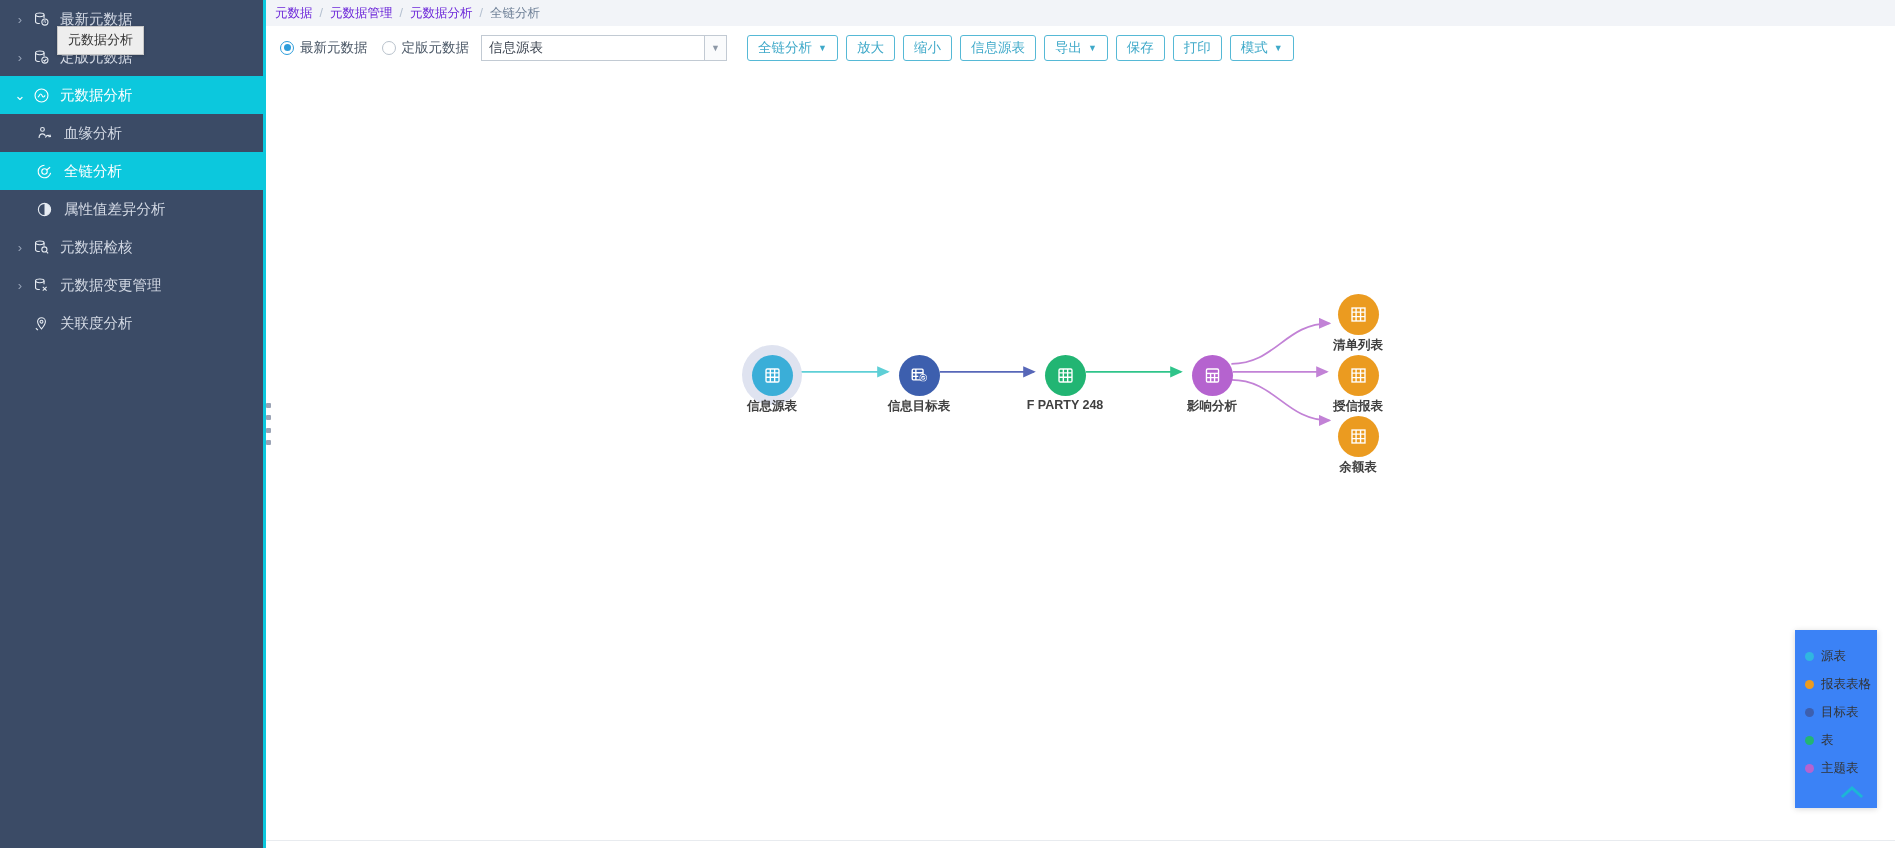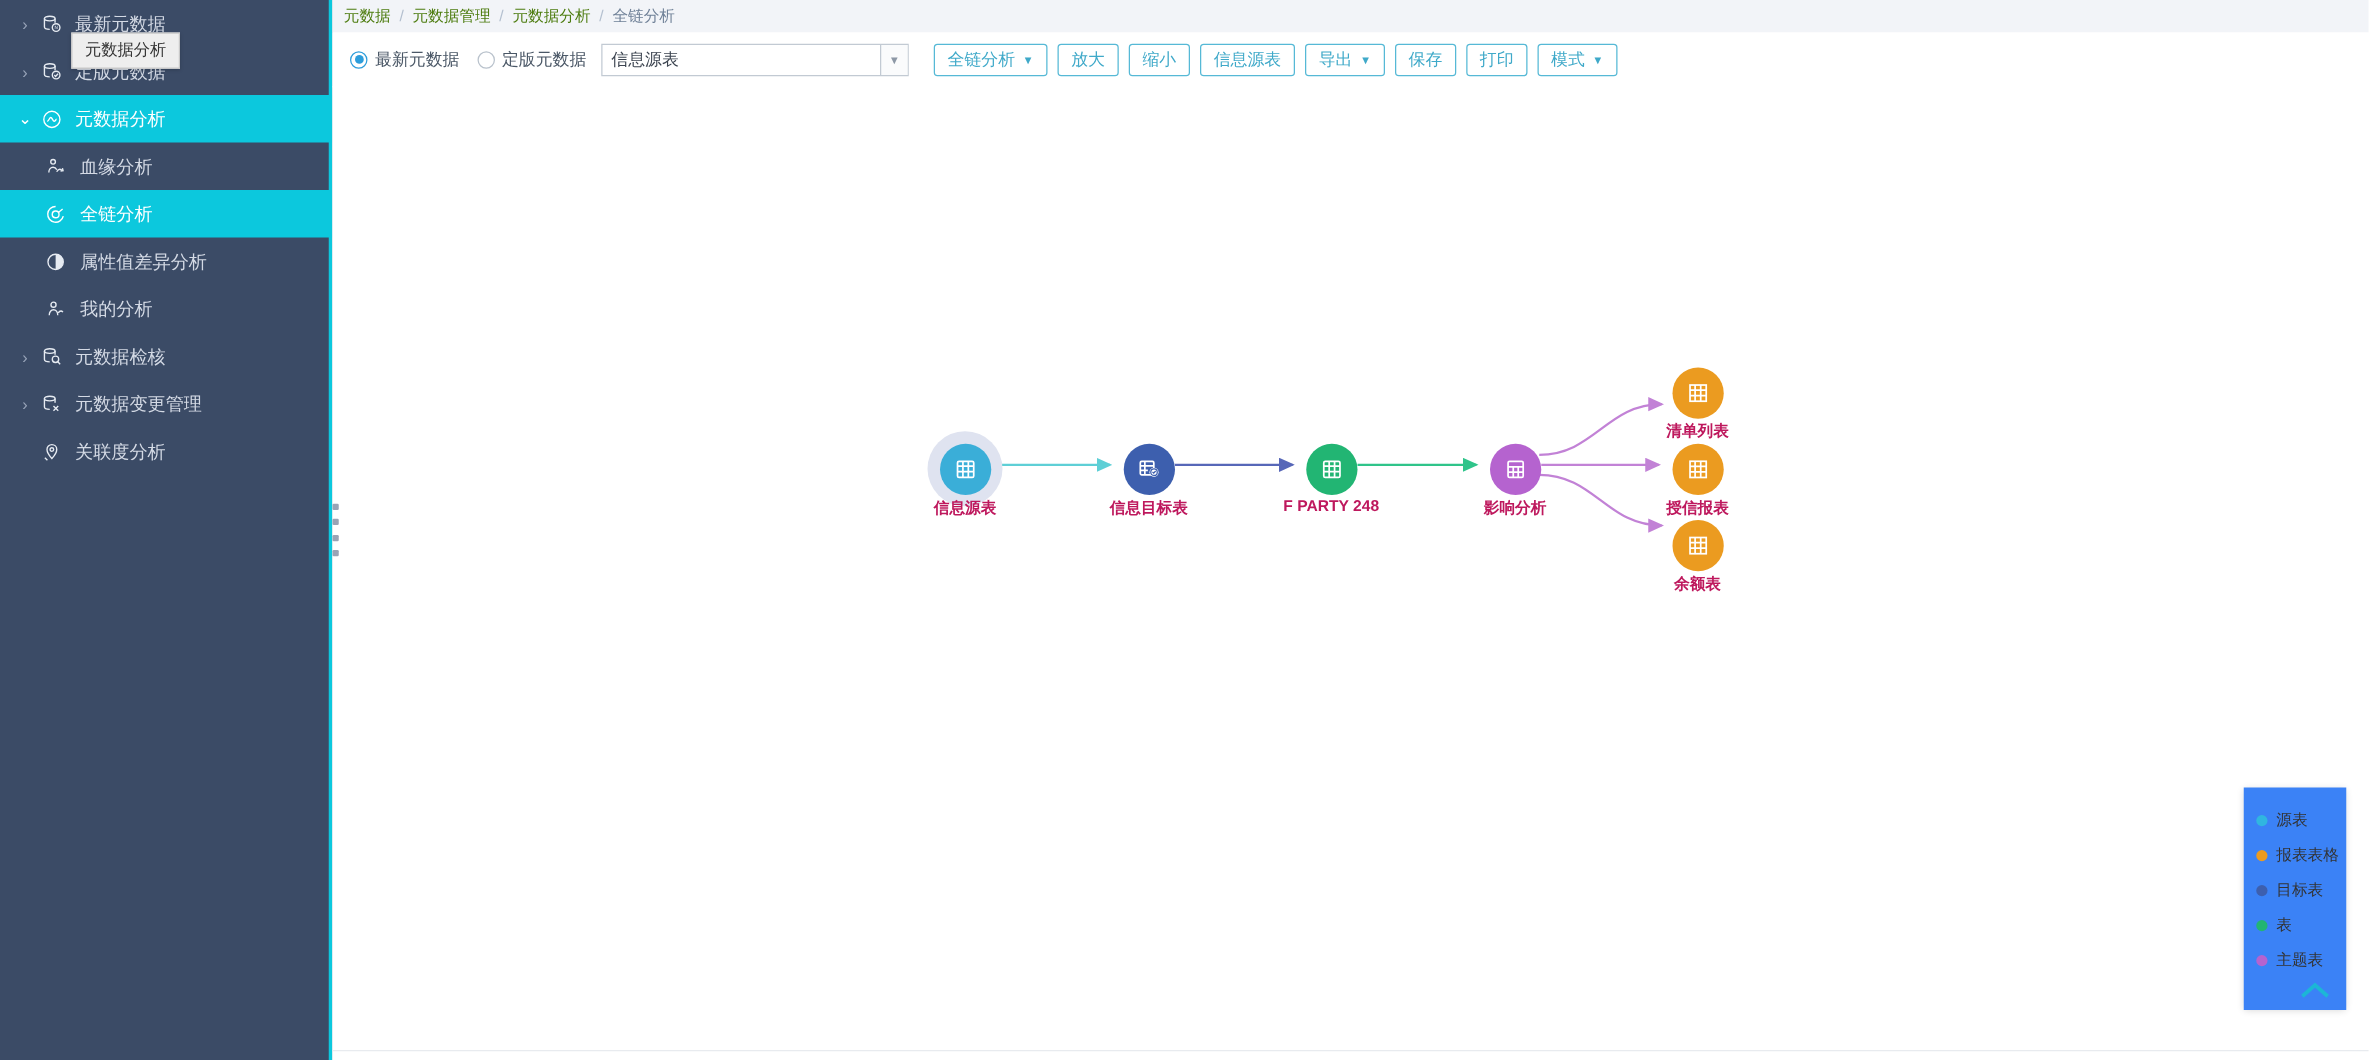--- a/index.html
+++ b/index.html
@@ -83,21 +83,21 @@
   
   .main { flex: 1; height: 848px; position: relative; background: #ffffff; }
   .breadcrumb {
     height: 26px;
     display: flex; align-items: center;
     padding-left: 9px;
     font-size: 12.5px;
     color: #8aa0b8;
     background: #f2f4f8;
   }
-  .breadcrumb .crumb { color: #4d7c0f; cursor: pointer; }
+  .breadcrumb .crumb { color: #6d28d9; cursor: pointer; }
   .breadcrumb .crumb.last { color: #6f8097; cursor: default; }
   .breadcrumb .sep { margin: 0 7px; color: #b3bfcf; }
 
   .toolbar {
     height: 44px;
     display: flex; align-items: center;
     padding-left: 14px;
     gap: 0;
     background: #ffffff;
     border-bottom: 1px solid #ffffff;
@@ -174,21 +174,21 @@
     display: flex; align-items: center; justify-content: center;
     cursor: pointer;
   }
   .node .lbl {
     position: absolute;
     top: 23px; left: -80px;
     width: 160px;
     text-align: center;
     font-size: 12.5px;
     font-weight: bold;
-    color: #be185d;
+    color: #404040;
     white-space: nowrap;
   }
 
   
   .legend {
     position: absolute;
     right: 18px; bottom: 32px;
     width: 82px;
     background: #3b82f6;
     box-shadow: 0 1px 6px rgba(0,0,0,.16);
@@ -281,30 +281,20 @@
           <span class="lbl">全链分析</span>
         </div>
         <div class="nav-item child noexpand">
           <span class="ico">
             <svg width="17" height="17" viewBox="0 0 20 20">
               <circle cx="10" cy="10" r="7.2" stroke="currentColor" fill="none" stroke-width="1.3"></circle>
               <path d="M10 2.8a7.2 7.2 0 0 1 0 14.4z" fill="currentColor" stroke="none"></path>
             </svg>
           </span>
           <span class="lbl">属性值差异分析</span>
-        </div>
-        <div class="nav-item child noexpand">
-          <span class="ico">
-            <svg width="17" height="17" viewBox="0 0 20 20">
-              <circle cx="8" cy="5.6" r="2.4" stroke="currentColor" fill="none" stroke-width="1.3"></circle>
-              <path d="M4 15.6c0-3.2 1.8-5.2 4-5.2s4 2 4 5.2" stroke="currentColor" fill="none" stroke-width="1.3"></path>
-              <path d="M12.4 13.4c.9-1.4 1.8-1.9 2.6-1.9.7 0 1.3.4 1.9 1.1" stroke="currentColor" fill="none" stroke-width="1.3"></path>
-            </svg>
-          </span>
-          <span class="lbl">我的分析</span>
         </div>
         <div class="nav-item top">
           <span class="caret">›</span>
           <span class="ico">
             <svg width="17" height="17" viewBox="0 0 20 20">
               <ellipse cx="8" cy="4.5" rx="5" ry="2.2" stroke="currentColor" fill="none" stroke-width="1.3"></ellipse>
               <path d="M3 4.5v8c0 1.2 2.2 2.2 5 2.2" stroke="currentColor" fill="none" stroke-width="1.3"></path>
               <path d="M13 4.5v3.5" stroke="currentColor" fill="none" stroke-width="1.3"></path>
               <circle cx="13.4" cy="12.3" r="3" stroke="currentColor" fill="none" stroke-width="1.3"></circle>
               <path d="M15.6 14.6l2.2 2.3" stroke="currentColor" fill="none" stroke-width="1.3"></path>

